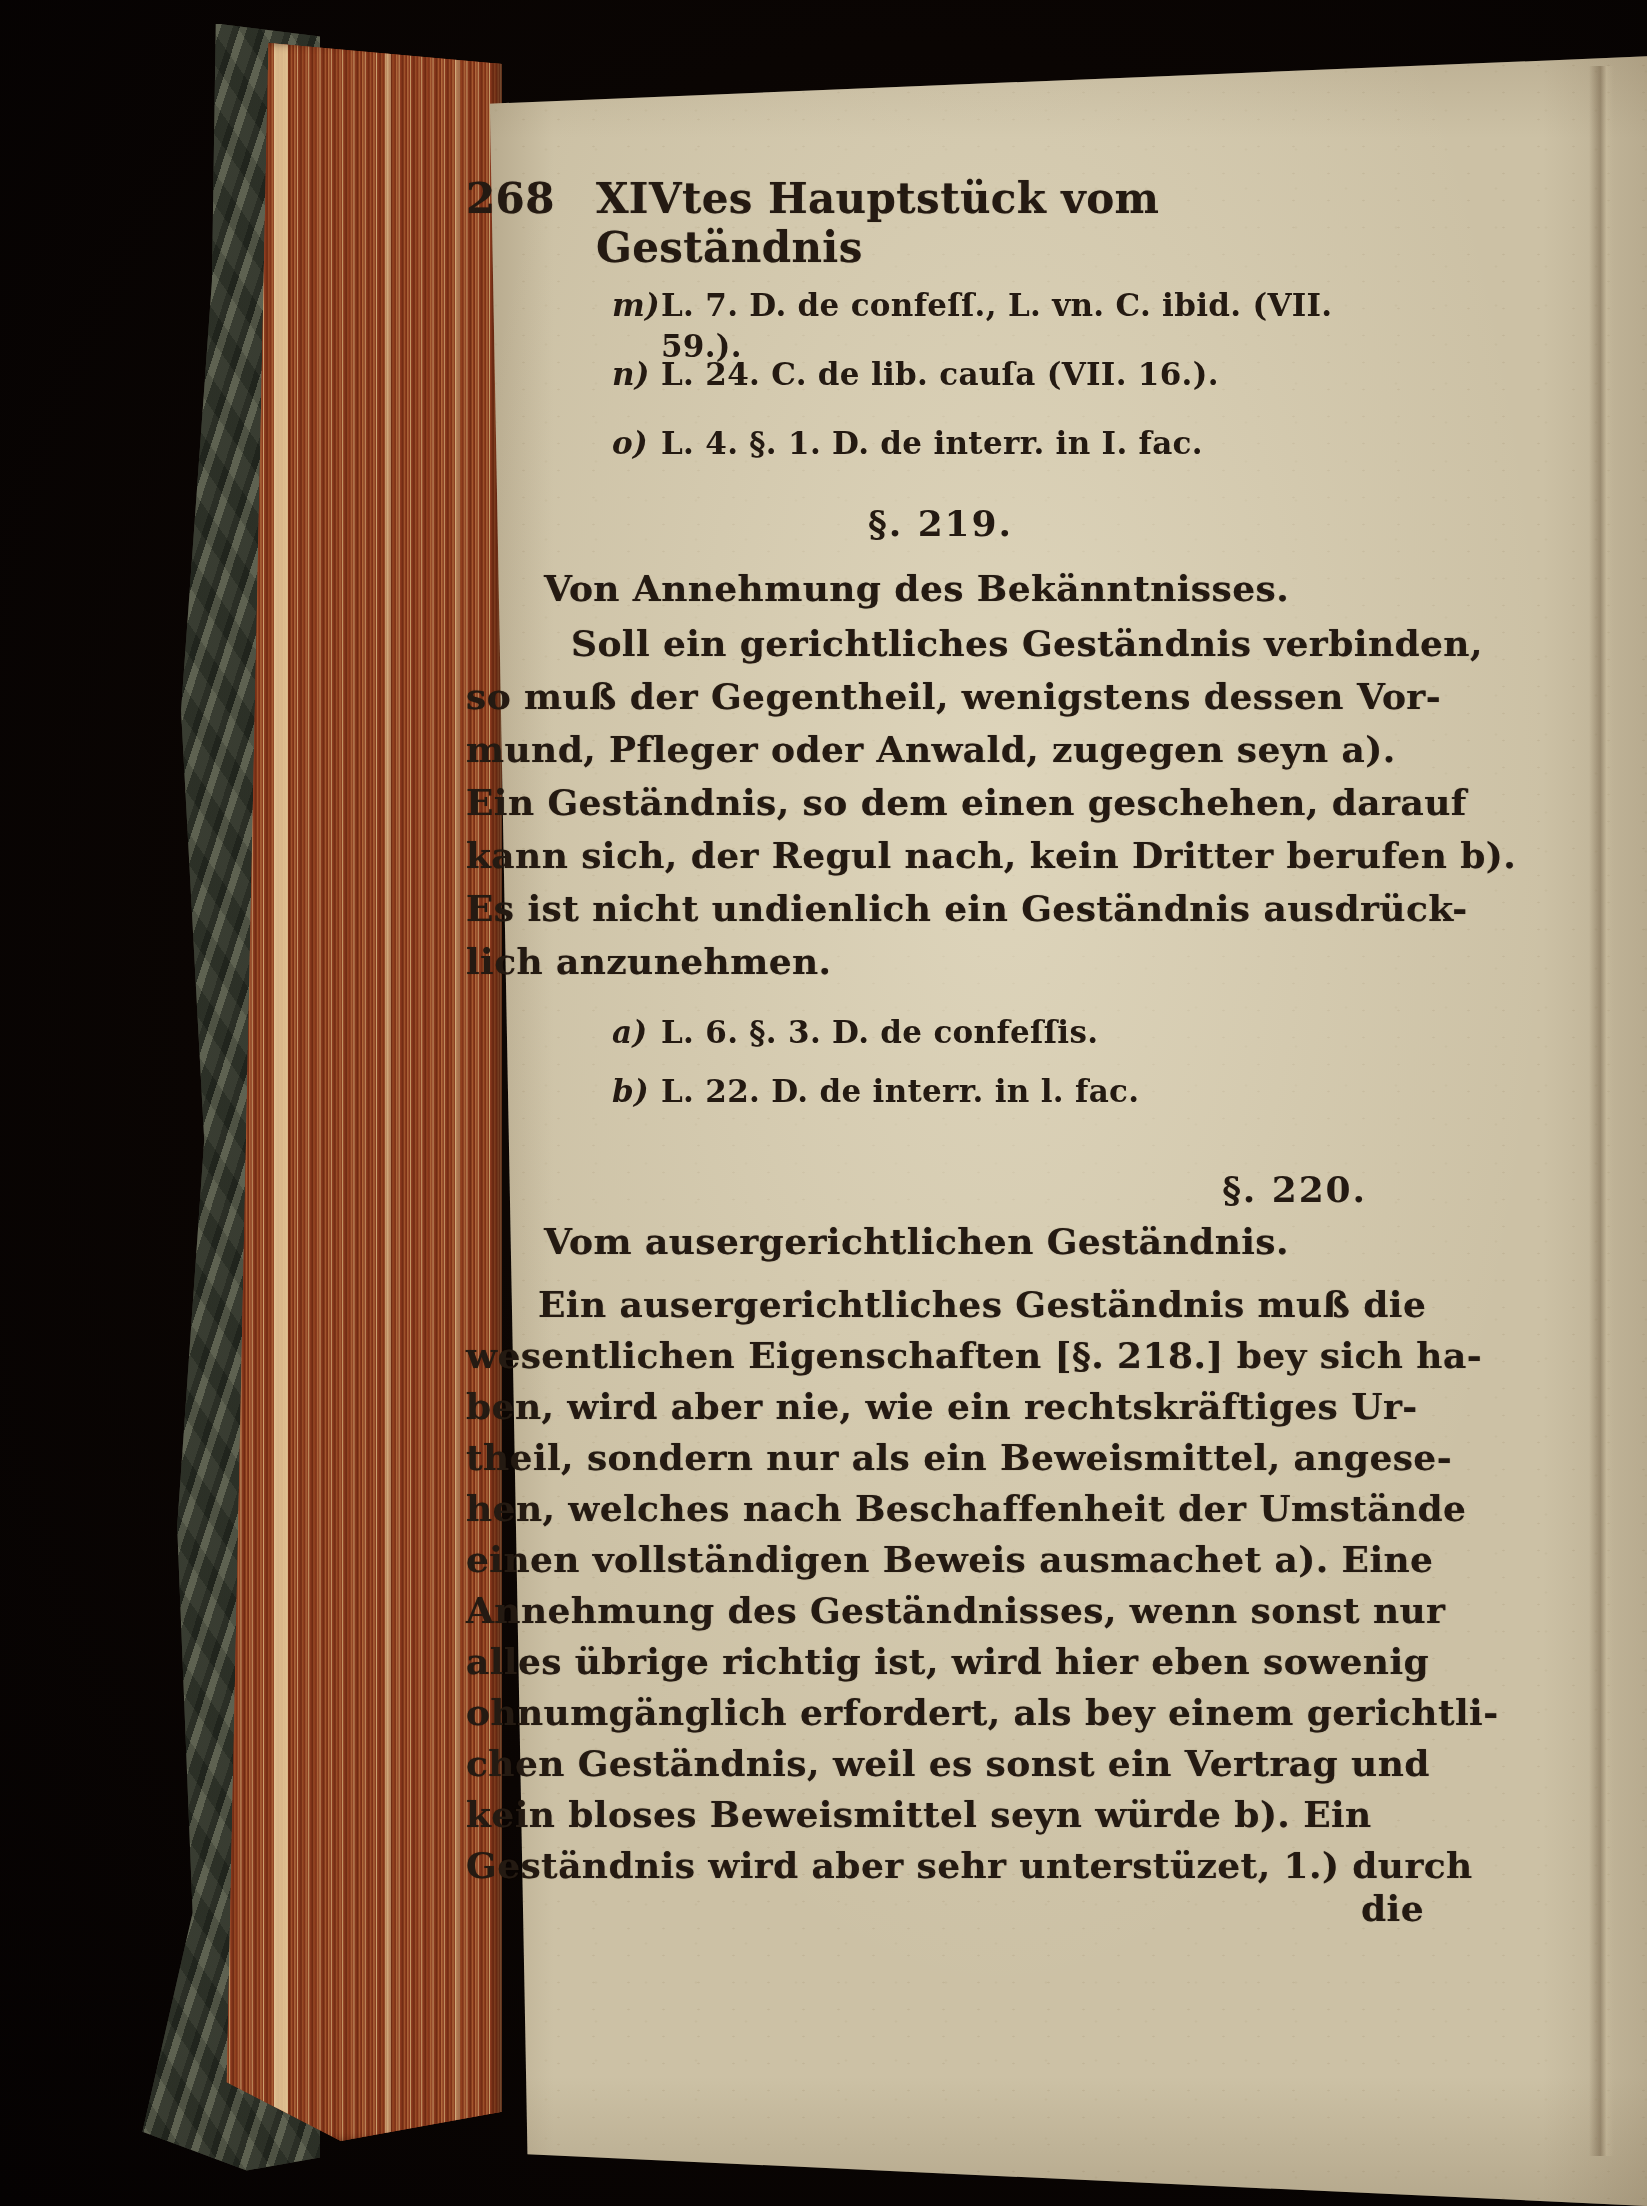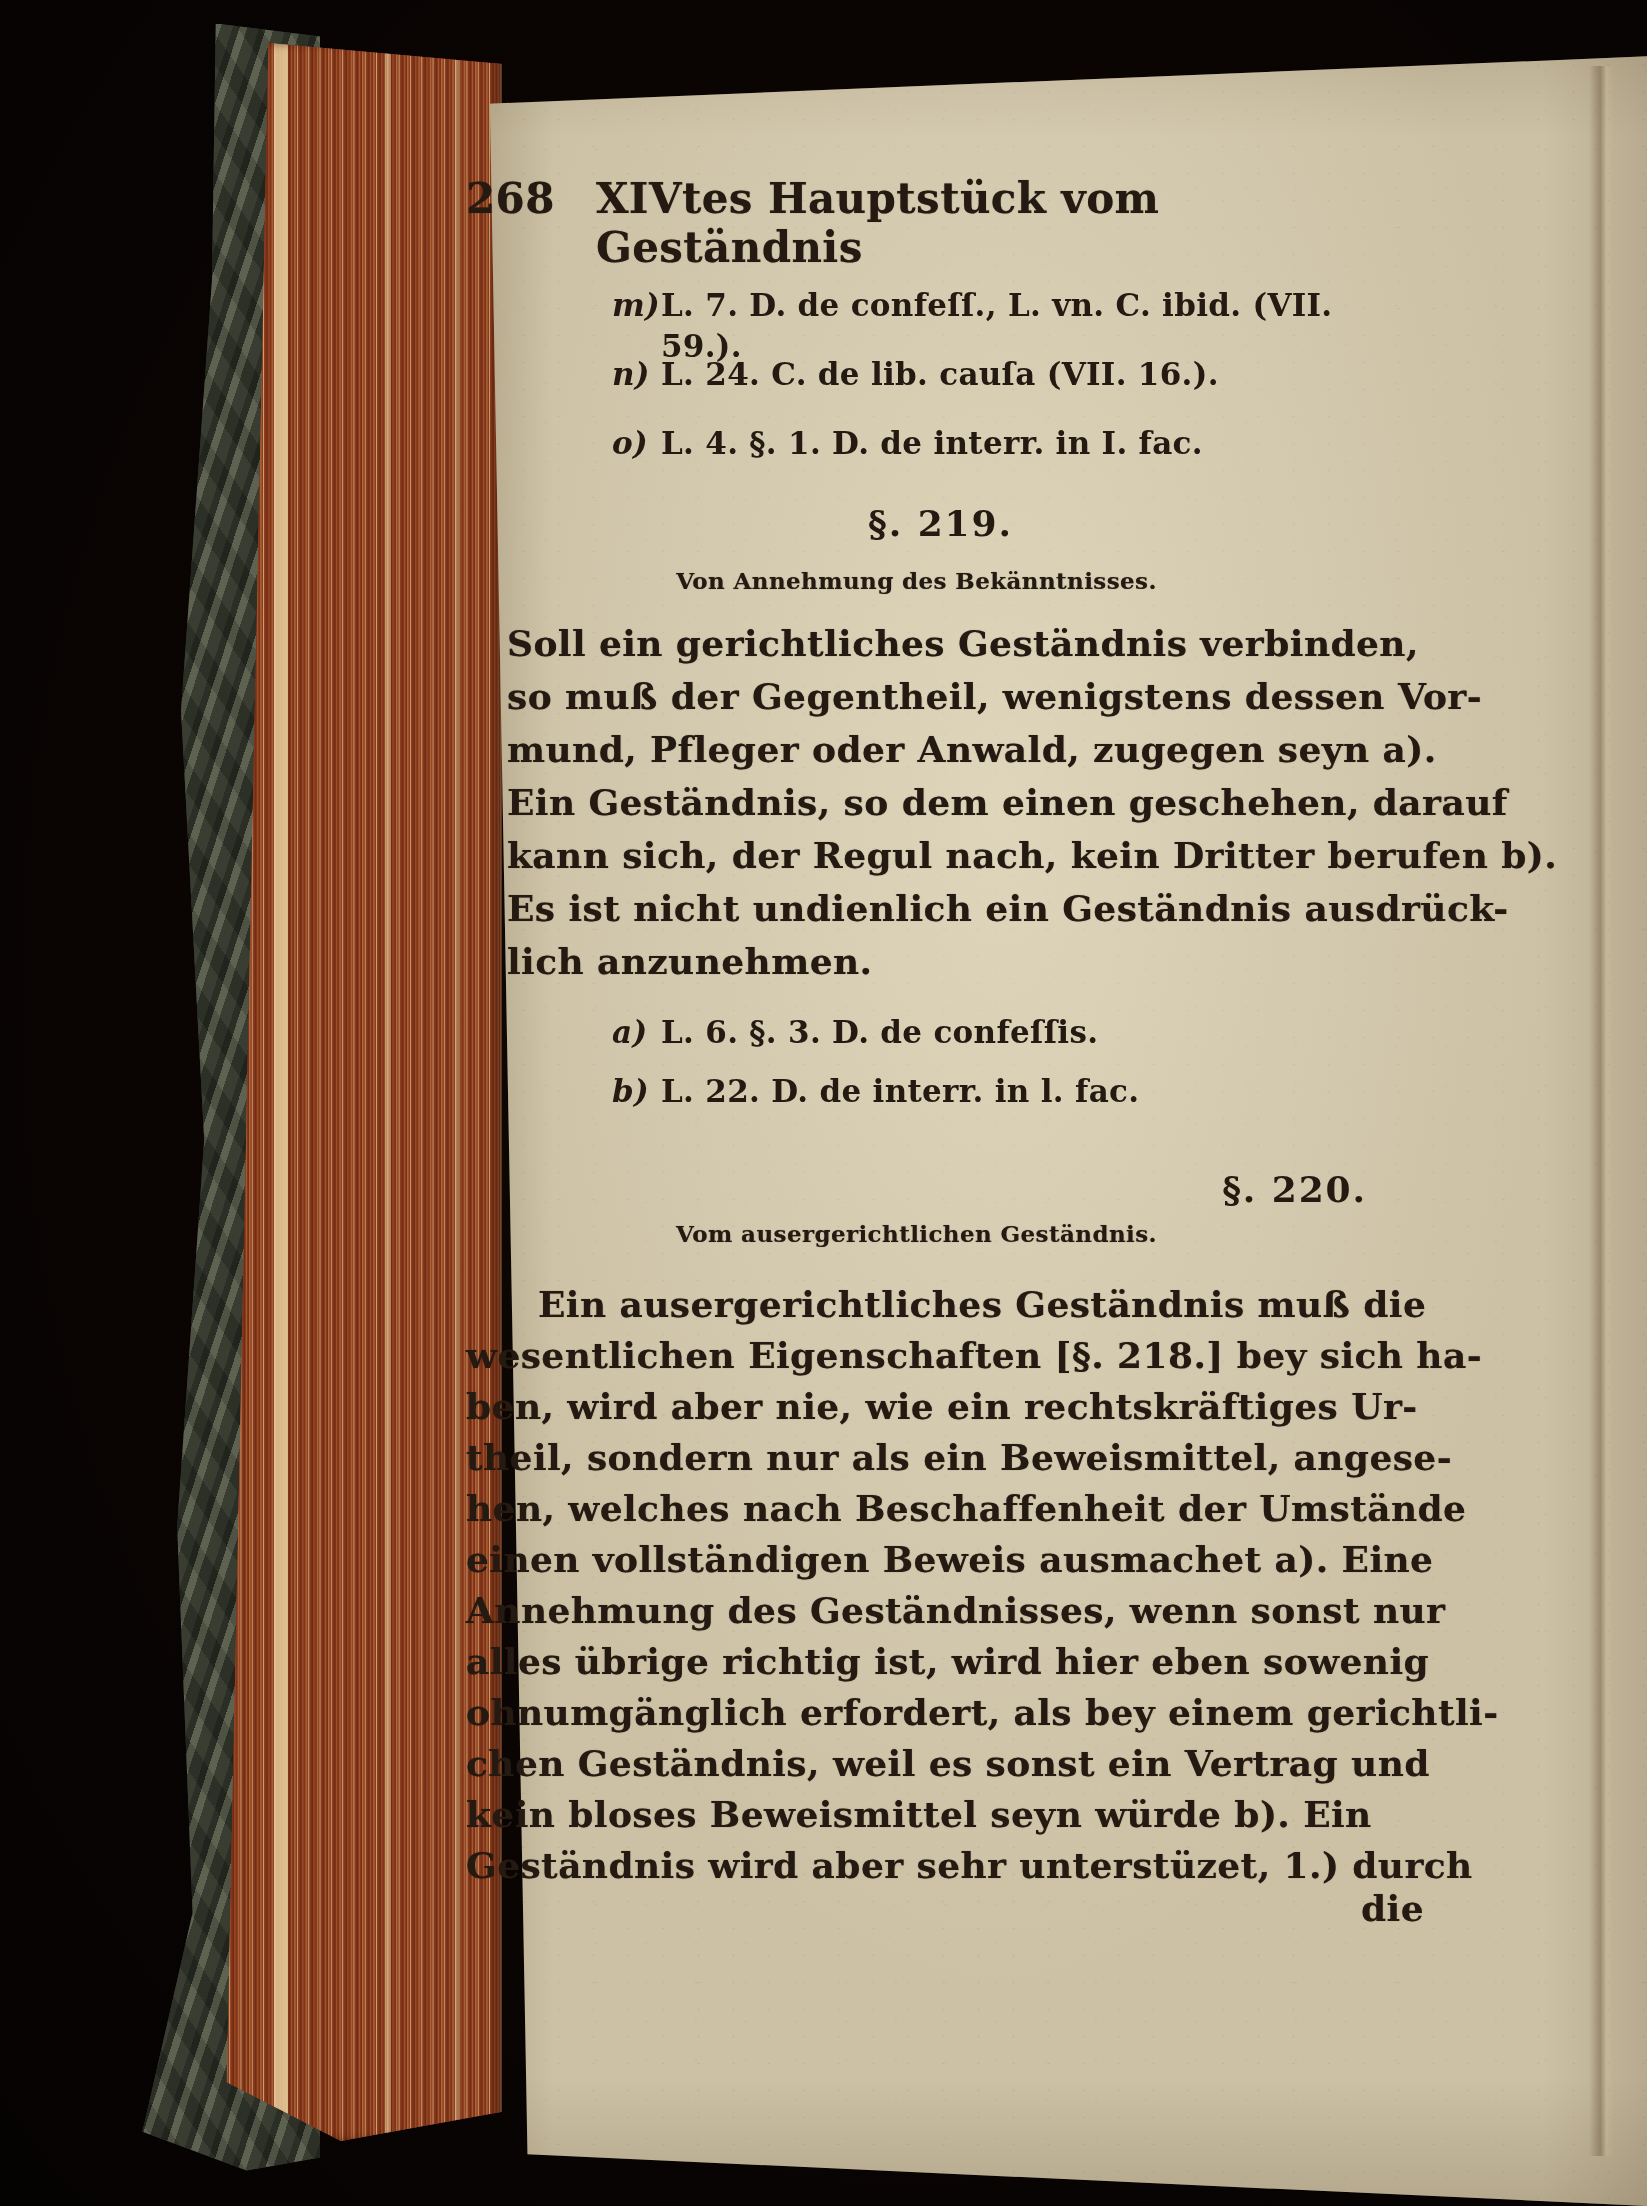--- a/index.html
+++ b/index.html
@@ -43,25 +43,25 @@
     background:linear-gradient(90deg, rgba(92,72,48,0) 0%, rgba(92,72,48,.38) 45%, rgba(210,196,164,.25) 70%, rgba(92,72,48,0) 100%);
   }
   
   .txt{position:absolute;color:#241a12;}
   .fraktur{font-weight:700;letter-spacing:0.4px;text-shadow:0 0 0.9px rgba(40,28,16,.55);}
   .antiqua{font-weight:600;letter-spacing:0.3px;}
   .header-row{left:466px;top:174px;width:904px;font-size:42px;display:flex;gap:41px;}
   .fn-line{left:612px;width:763px;font-size:31px;line-height:41px;display:flex;}
   .fn-marker{font-style:italic;font-weight:600;min-width:49px;}
   .sec-head{left:466px;width:901px;text-align:center;font-size:36px;font-weight:700;letter-spacing:1.9px;}
-  .sec-sub{left:466px;width:901px;text-align:center;font-size:23px;}
+  .sec-sub{left:466px;width:901px;text-align:center;font-size:36px;}
   .para{left:466px;width:901px;font-size:36px;}
   .para .line{text-align:justify;text-align-last:justify;white-space:nowrap;}
   .para .line.no-just{text-align-last:left;}
-  #para219 .line{height:53px;line-height:53px;padding-left:41px;}
+  #para219 .line{height:53px;line-height:53px;}
   #para220 .line{height:51px;line-height:51px;}
   .indent-lg{padding-left:105px;}
   .indent-md{padding-left:72px;}
   .catchword{left:1224px;top:1887px;width:200px;text-align:right;font-size:36px;}
 </style>
 </head>
 <body>
 
 <div id="canvas">
 

